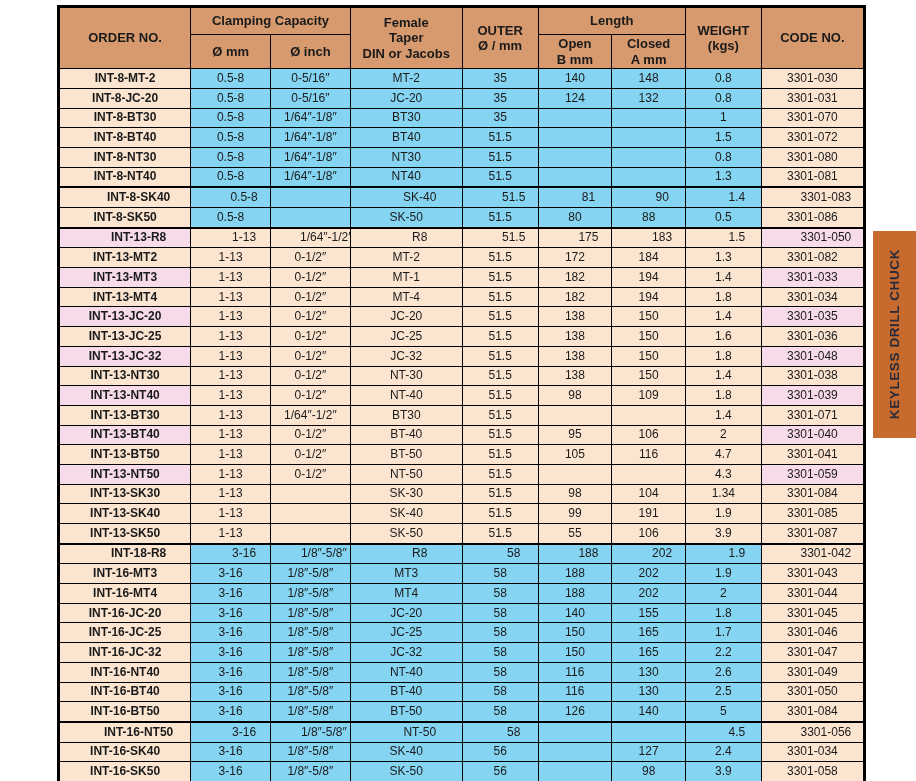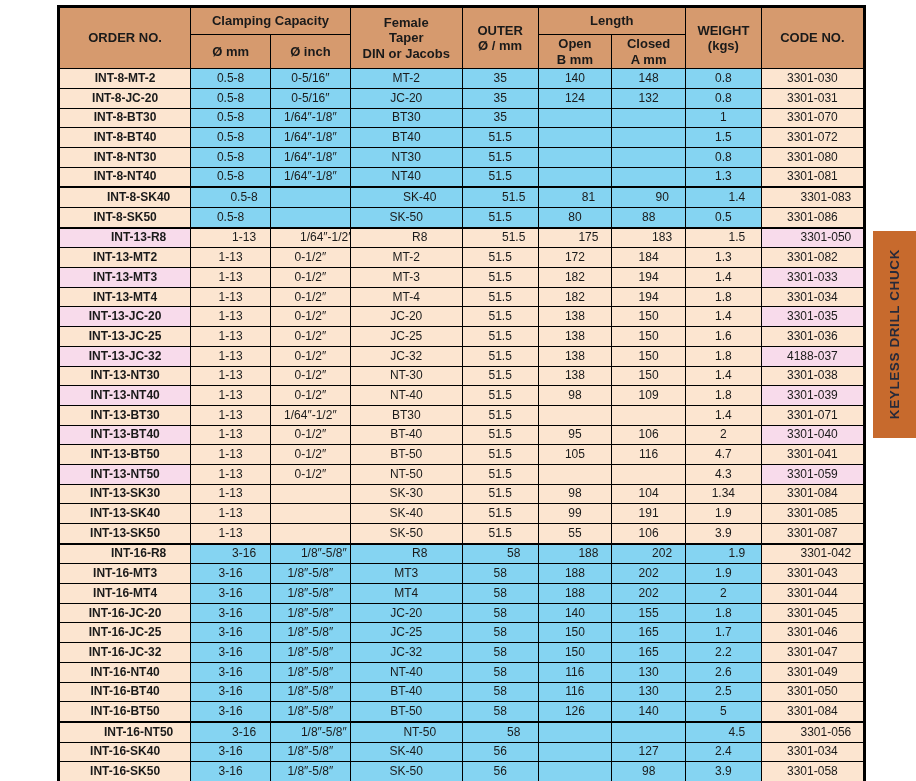--- a/index.html
+++ b/index.html
@@ -206,21 +206,21 @@
           <td class="c-outer">51.5</td>
           <td class="c-open">172</td>
           <td class="c-closed">184</td>
           <td class="c-weight">1.3</td>
           <td class="c-code">3301-082</td>
         </tr>
         <tr class="v-pink">
           <td class="c-order">INT-13-MT3</td>
           <td class="c-mm">1-13</td>
           <td class="c-inch">0-1/2″</td>
-          <td class="c-taper">MT-3</td>
+          <td class="c-taper">MT-1</td>
           <td class="c-outer">51.5</td>
           <td class="c-open">182</td>
           <td class="c-closed">194</td>
           <td class="c-weight">1.4</td>
           <td class="c-code">3301-033</td>
         </tr>
         <tr class="v-peach">
           <td class="c-order">INT-13-MT4</td>
           <td class="c-mm">1-13</td>
           <td class="c-inch">0-1/2″</td>
@@ -255,21 +255,21 @@
         </tr>
         <tr class="v-pink">
           <td class="c-order">INT-13-JC-32</td>
           <td class="c-mm">1-13</td>
           <td class="c-inch">0-1/2″</td>
           <td class="c-taper">JC-32</td>
           <td class="c-outer">51.5</td>
           <td class="c-open">138</td>
           <td class="c-closed">150</td>
           <td class="c-weight">1.8</td>
-          <td class="c-code">4188-037</td>
+          <td class="c-code">3301-048</td>
         </tr>
         <tr class="v-peach">
           <td class="c-order">INT-13-NT30</td>
           <td class="c-mm">1-13</td>
           <td class="c-inch">0-1/2″</td>
           <td class="c-taper">NT-30</td>
           <td class="c-outer">51.5</td>
           <td class="c-open">138</td>
           <td class="c-closed">150</td>
           <td class="c-weight">1.4</td>
@@ -357,21 +357,21 @@
           <td class="c-mm">1-13</td>
           <td class="c-inch"></td>
           <td class="c-taper">SK-50</td>
           <td class="c-outer">51.5</td>
           <td class="c-open">55</td>
           <td class="c-closed">106</td>
           <td class="c-weight">3.9</td>
           <td class="c-code">3301-087</td>
         </tr>
         <tr class="v-blue thick-top">
-          <td class="c-order">INT-16-R8</td>
+          <td class="c-order">INT-18-R8</td>
           <td class="c-mm">3-16</td>
           <td class="c-inch">1/8″-5/8″</td>
           <td class="c-taper">R8</td>
           <td class="c-outer">58</td>
           <td class="c-open">188</td>
           <td class="c-closed">202</td>
           <td class="c-weight">1.9</td>
           <td class="c-code">3301-042</td>
         </tr>
         <tr class="v-blue">

